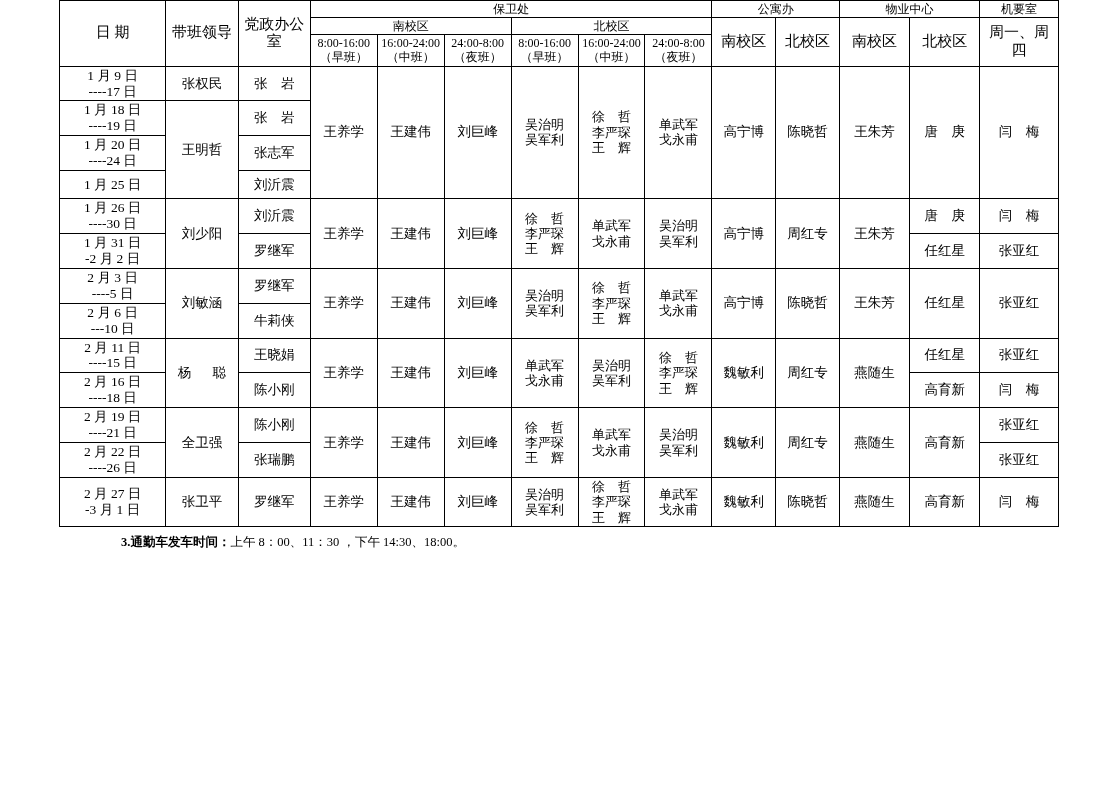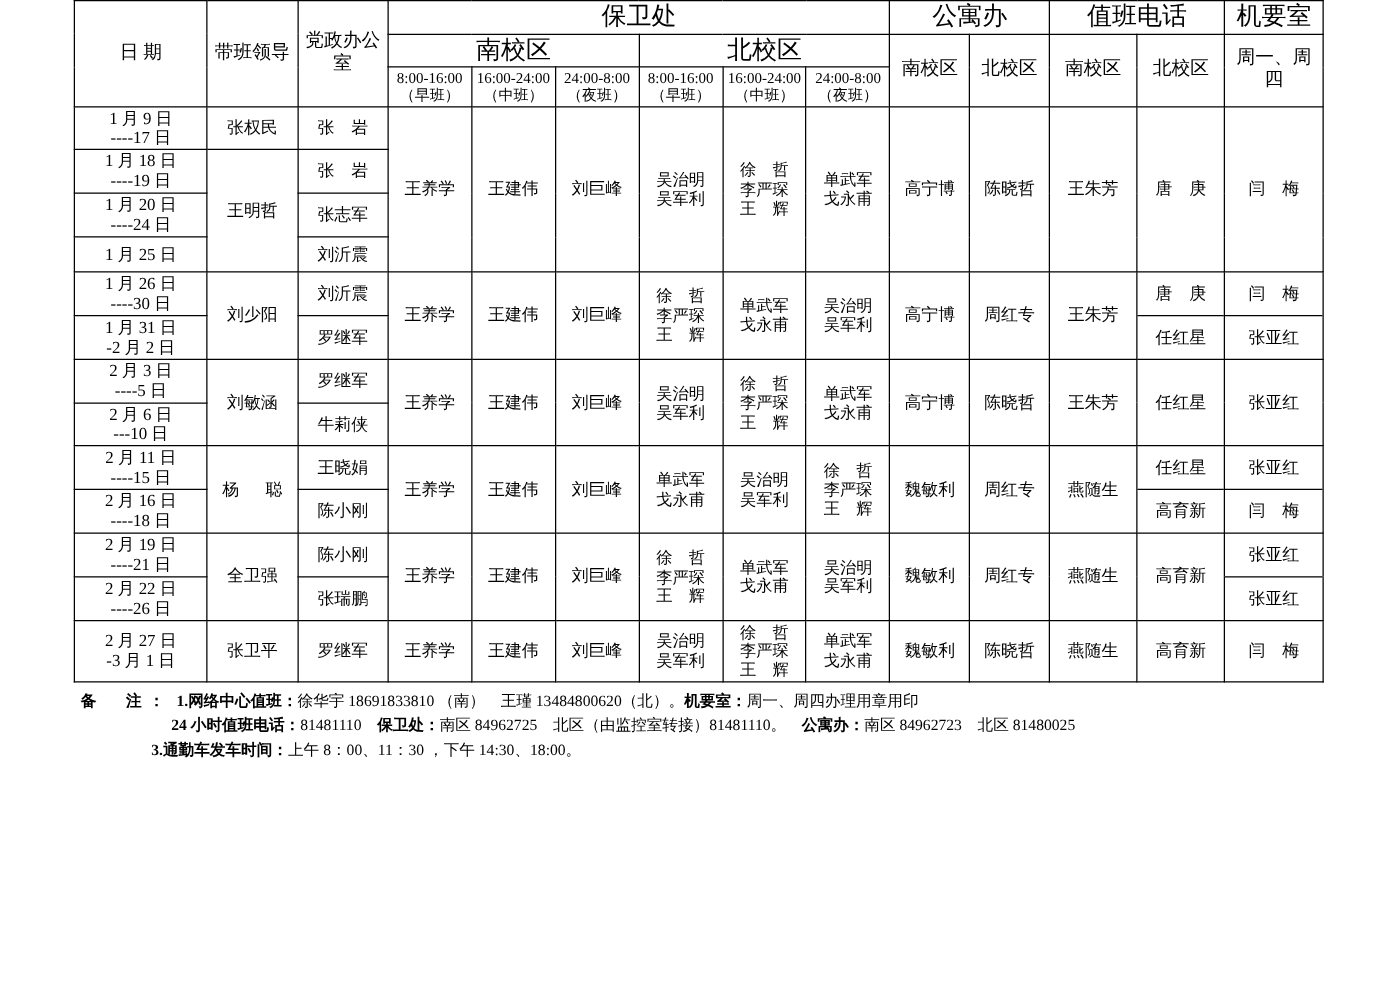--- a/index.html
+++ b/index.html
@@ -44,21 +44,21 @@
     padding: 1px 2px;
     line-height: 1.18;
   }
   
   .hd {
     font-size: 15px;
     font-weight: bold;
     font-family: "Liberation Serif", "DejaVu Serif", serif;
   }
   .hd-big {
-    font-size: 20px;
+    font-size: 12px;
     font-weight: bold;
   }
   .hd-small {
     font-size: 12px;
     font-weight: normal;
     line-height: 1.15;
     font-family: "Liberation Serif", "DejaVu Serif", serif;
   }
   .hd-small .t1 { display:block; }
   .hd-small .t2 { display:block; }
@@ -144,21 +144,21 @@
       <col style="width:66px">
       <col style="width:74px">
     </colgroup>
     <thead>
       <tr>
         <td class="hd" rowspan="3">日    期</td>
         <td class="hd" rowspan="3"><span>带班领导</span></td>
         <td class="hd" rowspan="3"><span>党政办公室</span></td>
         <td class="hd-big" colspan="6">保卫处</td>
         <td class="hd-big" colspan="2">公寓办</td>
-        <td class="hd-big" colspan="2">值班电话</td>
+        <td class="hd-big" colspan="2">物业中心</td>
         <td class="hd-big">机要室</td>
       </tr>
       <tr>
         <td class="hd-big" colspan="3">南校区</td>
         <td class="hd-big" colspan="3">北校区</td>
         <td class="hd" rowspan="2">南校区</td>
         <td class="hd" rowspan="2">北校区</td>
         <td class="hd" rowspan="2">南校区</td>
         <td class="hd" rowspan="2">北校区</td>
         <td class="hd" rowspan="2">周一、周四</td>
@@ -467,23 +467,17 @@
           <td class="cell">陈晓哲</td>
           <td class="cell">燕随生</td>
           <td class="cell">高育新</td>
           <td class="cell">闫　梅</td>
         </tr>
       </tbody>
   </table>
 
   <div class="notes">
     <span class="row">
-      <span class="note-label">备　注：</span><span class="num">1.</span><b>网络中心值班：</b><span>徐华宇 18691833810 （南）　王瑾 13484800620（北）。</span><b>机要室：</b><span>周一、周四办理用章用印</span>
-    </span>
-    <span class="row">
-      <span class="indent2"></span><b>24 小时值班电话：</b><span>81481110　</span><b>保卫处：</b><span>南区 84962725　北区（由监控室转接）81481110。　</span><b>公寓办：</b><span>南区 84962723　北区 81480025</span>
-    </span>
-    <span class="row">
       <span class="indent1"></span><span class="num">3.</span><b>通勤车发车时间：</b><span>上午 8：00、11：30 ，下午 14:30、18:00。</span>
     </span>
   </div>
 
 </div>
 
 </body></html>

